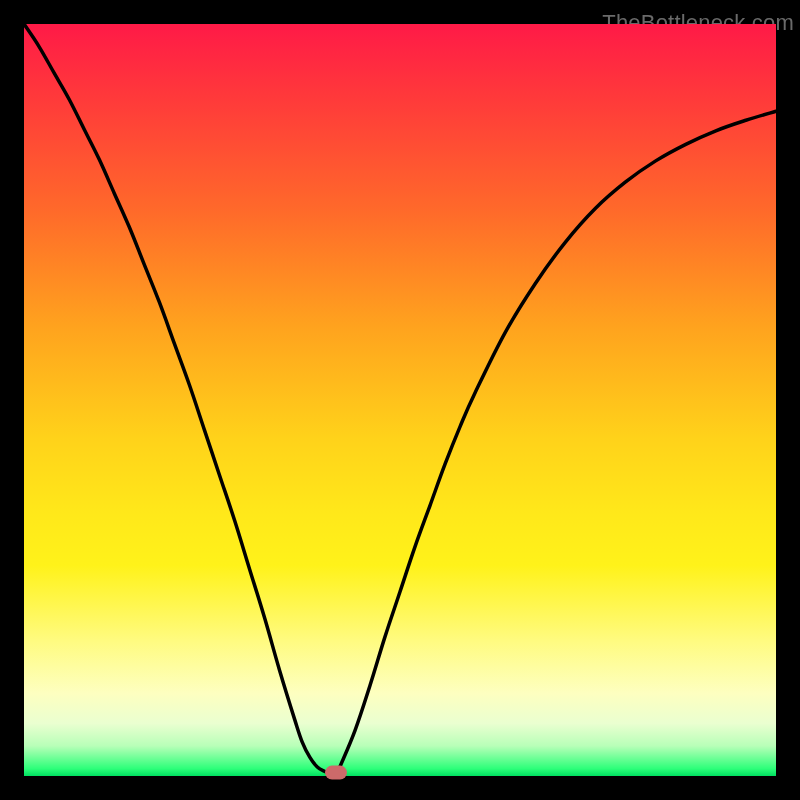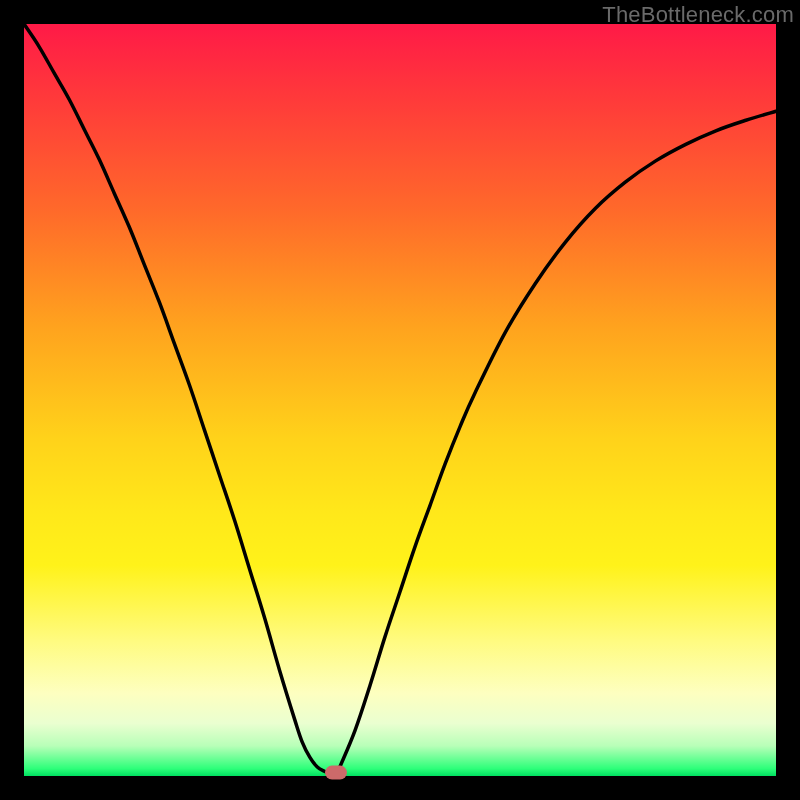--- a/index.html
+++ b/index.html
@@ -26,21 +26,21 @@
       #fff21a 72%,
       #fffb80 82%,
       #fdffc0 89%,
       #eaffd0 93%,
       #b8ffb8 96%,
       #2eff7a 99%,
       #00e060 100%);
   }
   .watermark {
     position: absolute;
-    top: 2px;
+    top: 10px;
     right: 6px;
     font-family: Arial, Helvetica, sans-serif;
     font-size: 22px;
     font-weight: 500;
     color: #6a6a6a;
     letter-spacing: 0.2px;
     user-select: none;
   }
   .curve-svg {
     position: absolute;

